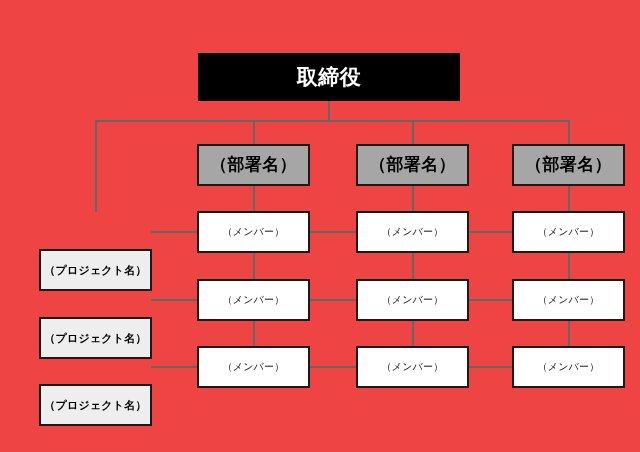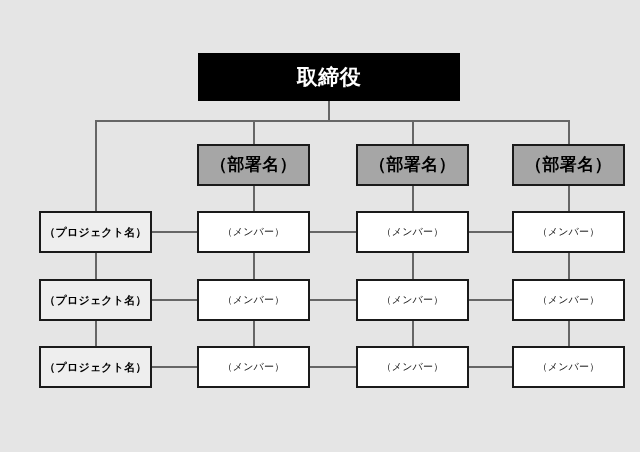--- a/index.html
+++ b/index.html
@@ -8,21 +8,21 @@
     padding: 0;
     background: #ffffff;
   }
   body {
     font-family: "Liberation Sans", "DejaVu Sans", sans-serif;
   }
   #canvas {
     position: relative;
     width: 640px;
     height: 452px;
-    background: #e5e5e5;
+    background: #ef4444;
     overflow: hidden;
   }
 
   
   .line {
     position: absolute;
     background: #666666;
   }
   .line.v { width: 2px; }
   .line.h { height: 2px; }
@@ -55,20 +55,21 @@
     font-size: 17px;
     font-weight: bold;
   }
 
   .node-project {
     background: #eeeeee;
     color: #000000;
     border: 2px solid #1a1a1a;
     font-size: 11px;
     font-weight: bold;
+    margin-top: 38px;
   }
 
   .node-member {
     background: #ffffff;
     color: #1a1a1a;
     border: 2px solid #1a1a1a;
     font-size: 10px;
     font-weight: normal;
   }
 </style>

